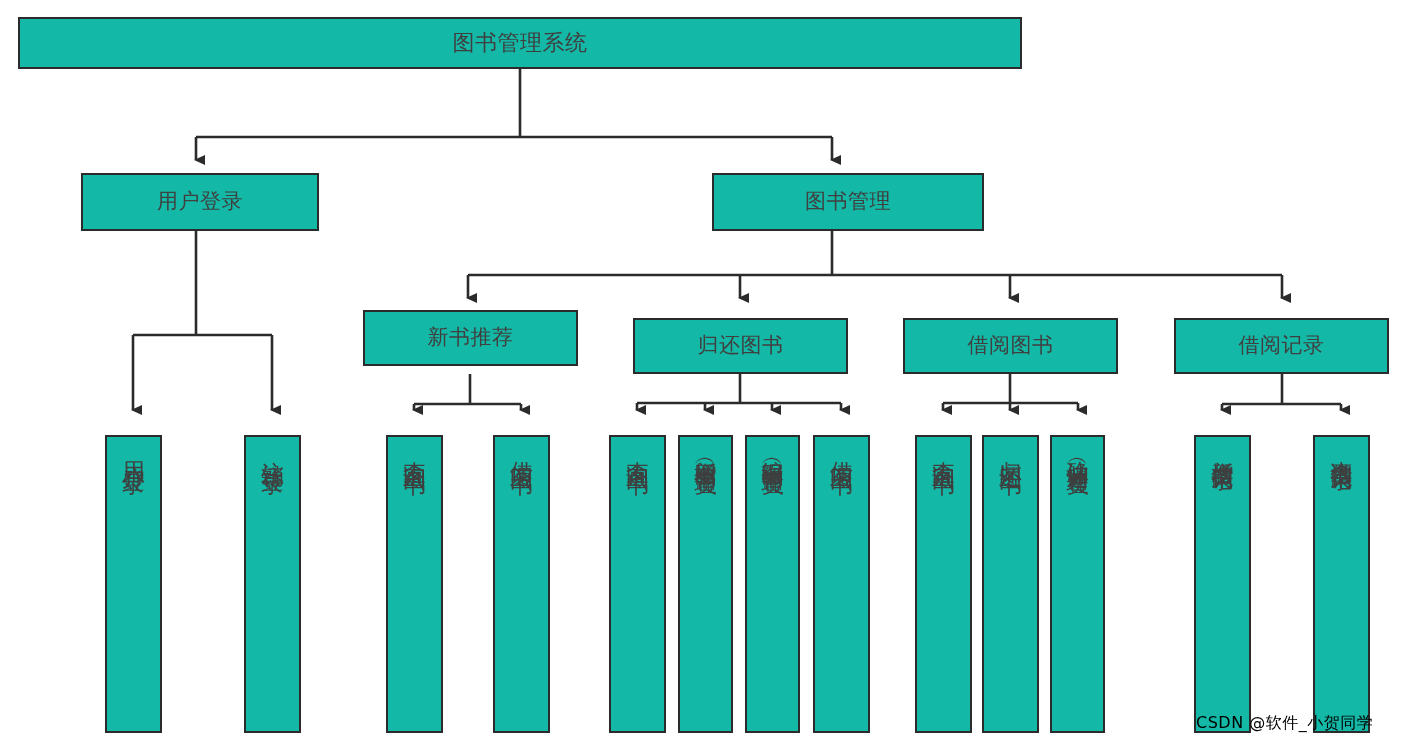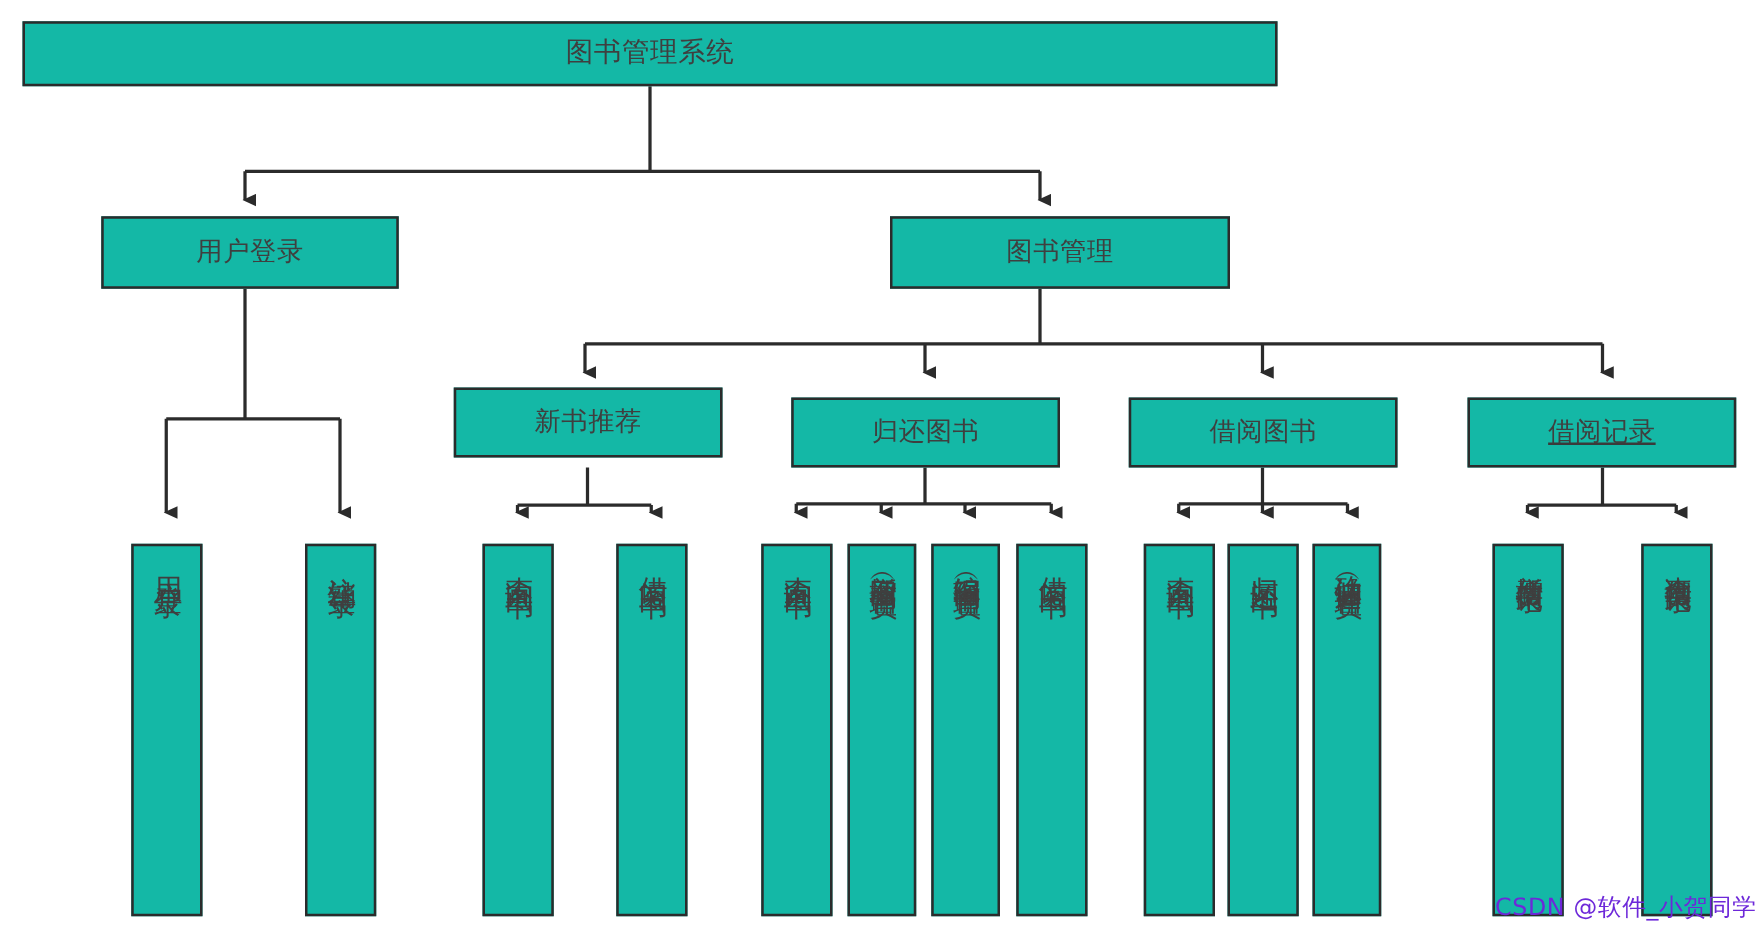--- a/index.html
+++ b/index.html
@@ -64,22 +64,22 @@
     line-height: 1.0;
     letter-spacing: 4px;
     white-space: nowrap;
   }
   .node.vert.tall .label {
     font-size: 22px;
     letter-spacing: 2px;
   }
   .watermark {
     position: absolute;
-    font-size: 19px;
-    color: #6d28d9;
+    font-size: 16px;
+    color: #000000;
     white-space: nowrap;
     letter-spacing: 0.5px;
     font-family: "DejaVu Sans", "Liberation Sans", sans-serif;
   }
 </style>
 </head>
 <body>
 
 <div id="canvas">
 
@@ -150,21 +150,21 @@
   </div>
 
   <div class="node horiz" style="left:633px; top:318px; width:215px; height:56px;">
     <span class="label">归还图书</span>
   </div>
 
   <div class="node horiz" style="left:903px; top:318px; width:215px; height:56px;">
     <span class="label">借阅图书</span>
   </div>
 
-  <div class="node horiz" style="left:1174px; top:318px; width:215px; height:56px;text-decoration:underline;">
+  <div class="node horiz" style="left:1174px; top:318px; width:215px; height:56px;">
     <span class="label">借阅记录</span>
   </div>
 
   <div class="node vert" style="left:105px; top:435px; width:57px; height:298px;">
     <span class="label">用户登录</span>
   </div>
 
   <div class="node vert" style="left:244px; top:435px; width:57px; height:298px;">
     <span class="label">注销登录</span>
   </div>

